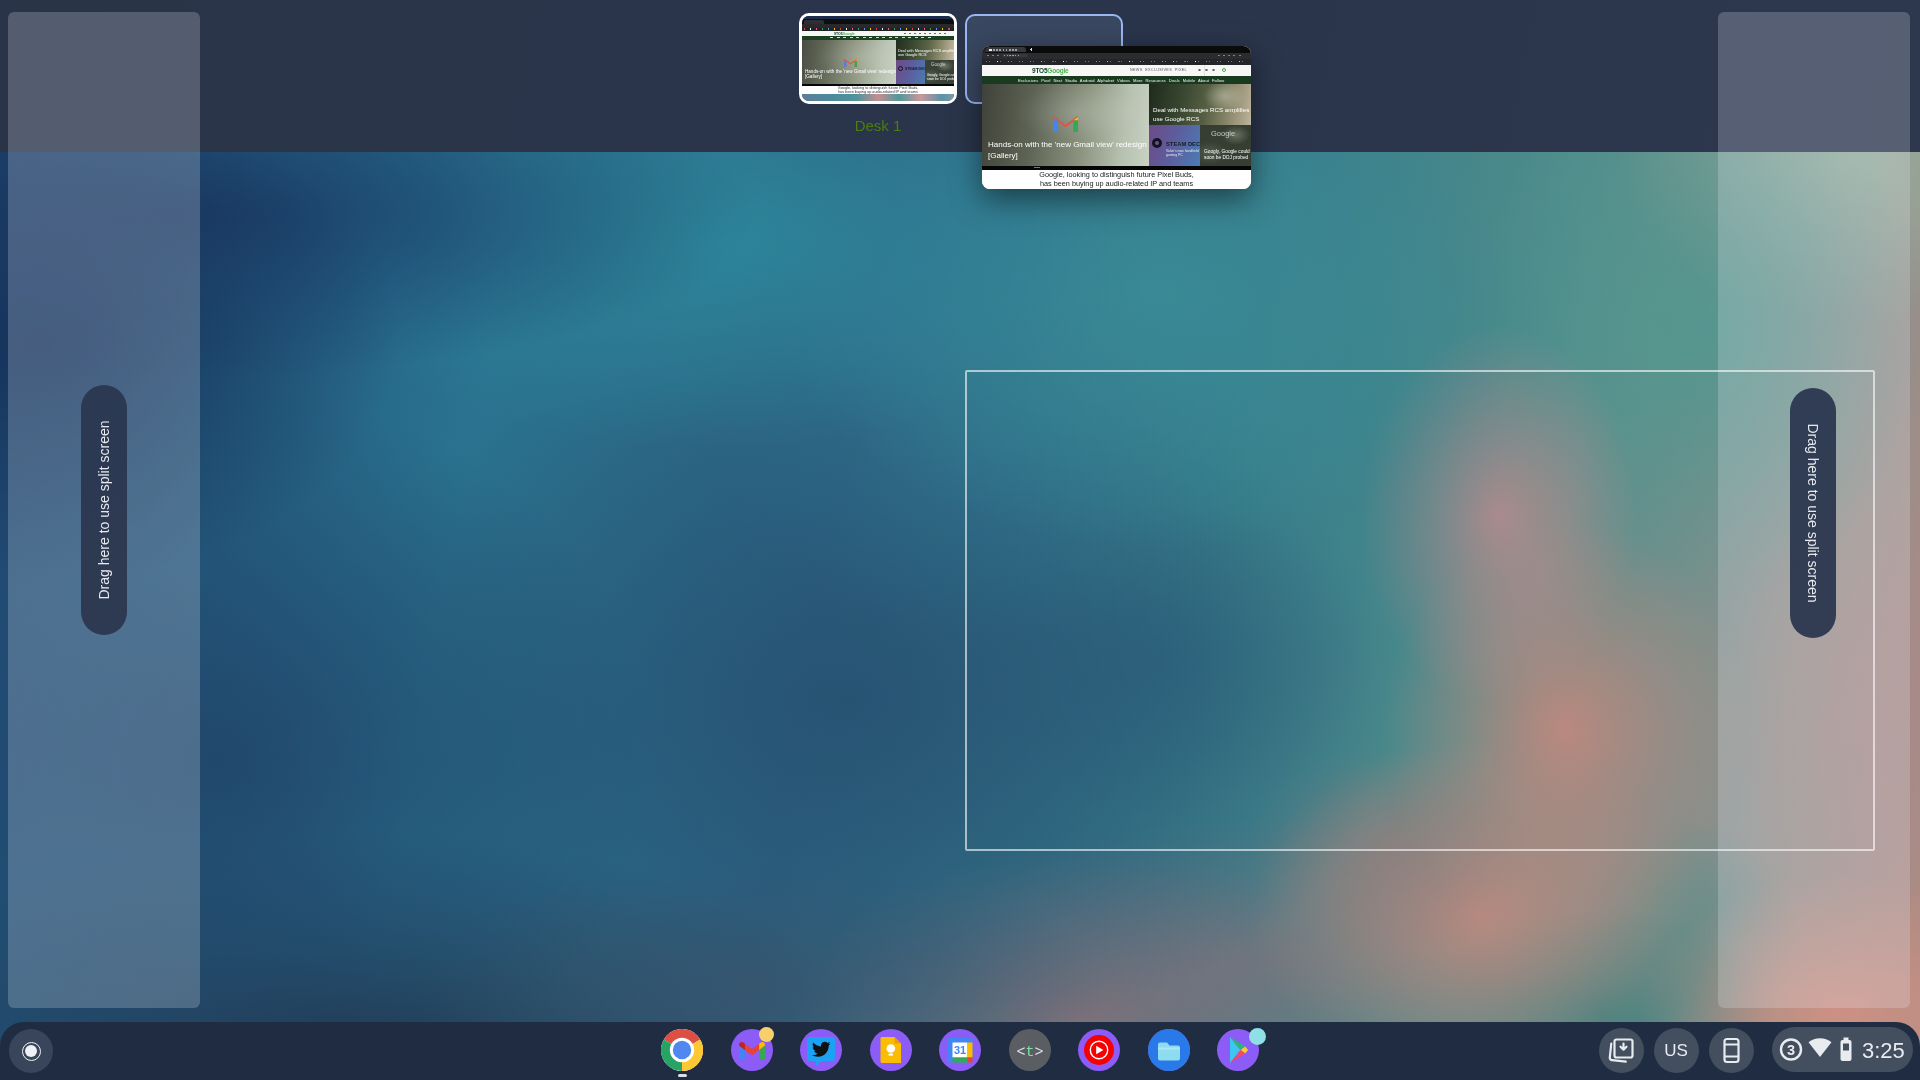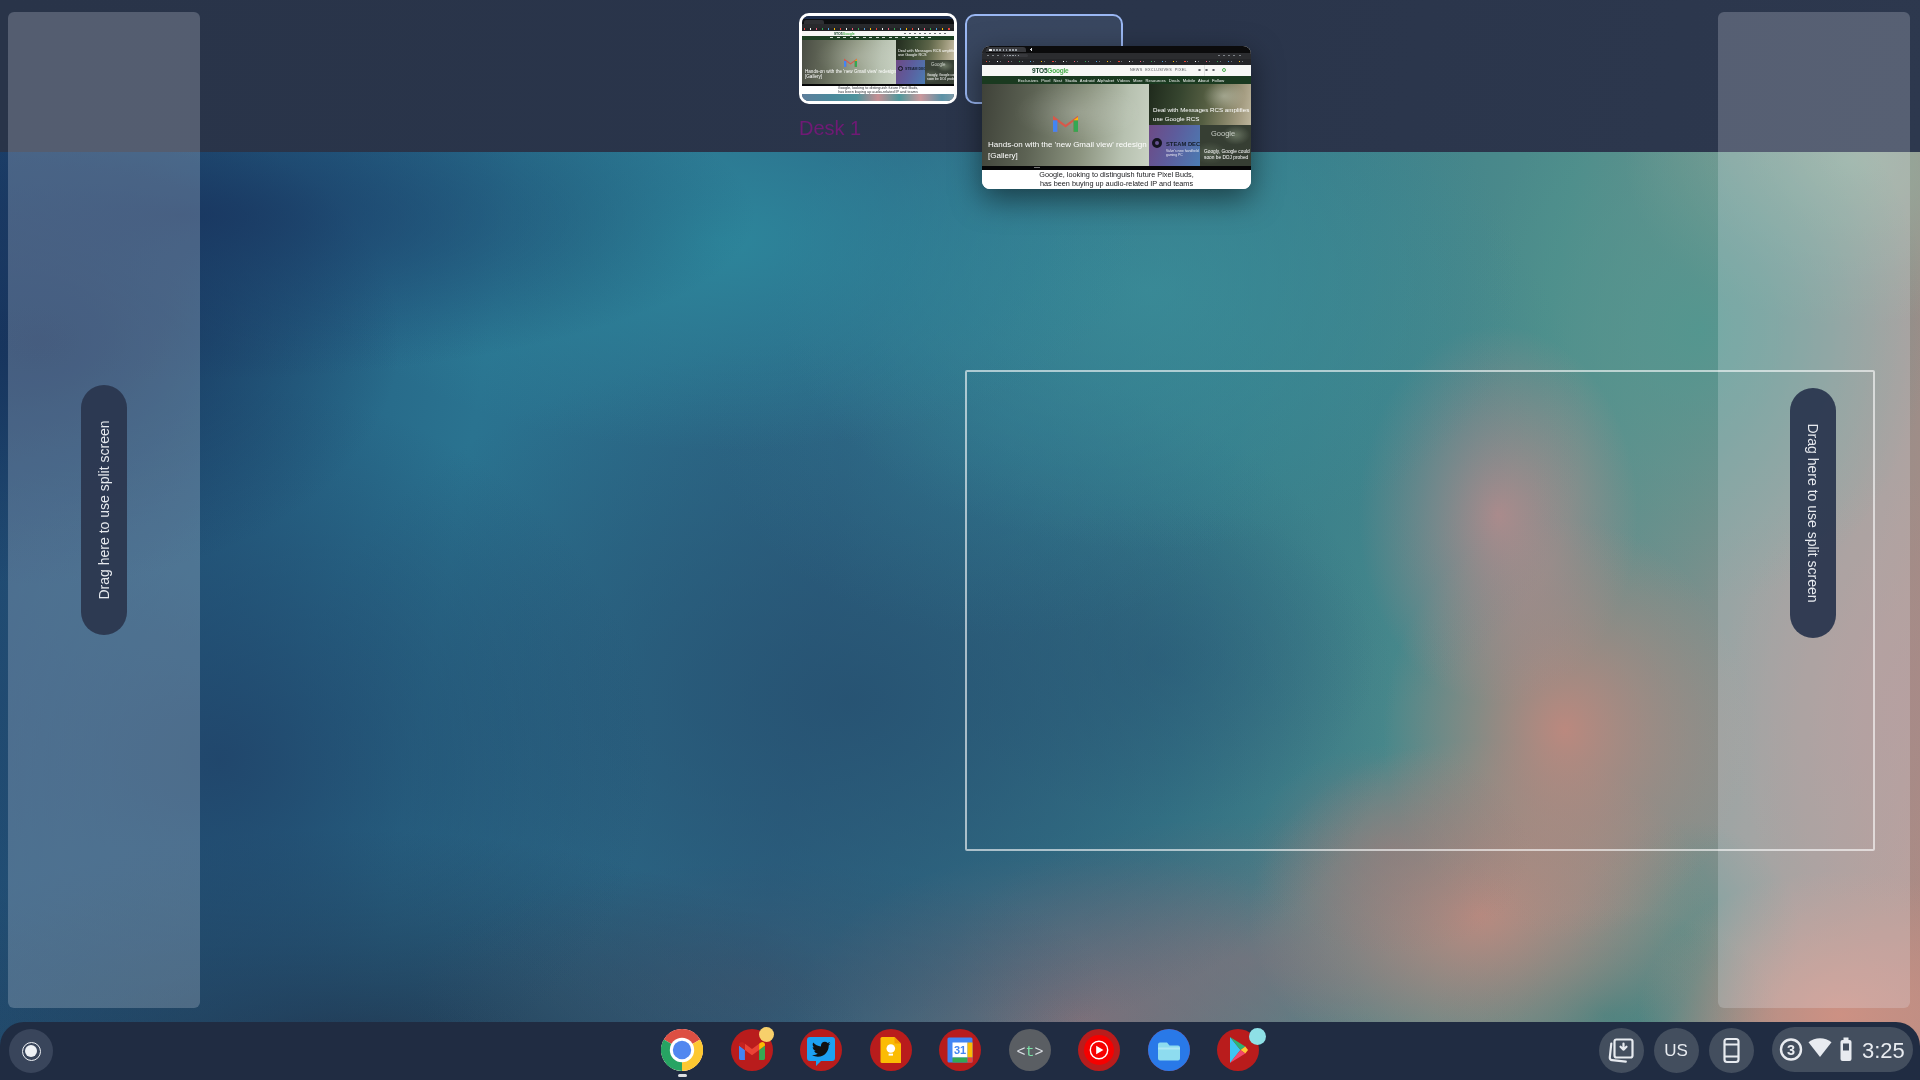--- a/index.html
+++ b/index.html
@@ -52,22 +52,22 @@
   border-radius:23px; z-index:5; }
 .pill span { position:absolute; left:50%; top:50%; white-space:nowrap;
   color:#e6e9ee; font-size:14px; }
 #pillL { left:81px; top:385px; }
 #pillL span { transform:translate(-50%,-50%) rotate(-90deg); }
 #pillR { left:1790px; top:388px; }
 #pillR span { transform:translate(-50%,-50%) rotate(90deg); }
 
 #desk1 { position:absolute; left:799px; top:13px; width:158px; height:91px;
   border:3px solid #fff; border-radius:10px; overflow:hidden; z-index:4; background:#1f3050; }
-#desklabel { position:absolute; left:799px; top:117px; width:158px; 
-  color:#701a75; font-size:20px; z-index:4; }
+#desklabel { position:absolute; left:799px; top:117px; width:158px; text-align:center;
+  color:#4d7c0f; font-size:15px; z-index:4; }
 #newdesk { position:absolute; left:965px; top:14px; width:158px; height:90px;
   border:2px solid #9ab7f3; border-radius:10px; background:rgba(150,175,220,0.15); z-index:4; }
 
 #desk1 .r { position:absolute; left:0; width:152px; }
 #d-navy { top:0; height:3px; background:#1c2c4a; }
 #d-tab { top:3px; height:5px; background:#0d0e10; }
 #d-tab .t { position:absolute; left:2px; top:1px; width:20px; height:4px; background:#2e2f33; border-radius:2px 2px 0 0; }
 #d-tool { top:8px; height:3.5px; background:#28292c; }
 #d-book { top:11.5px; height:3px; background:#212225; }
 #d-book .s { position:absolute; left:2px; top:0.8px; width:148px; height:1.6px;
@@ -148,21 +148,21 @@
   radial-gradient(ellipse 24px 16px at 10px 28px, rgba(120,135,110,0.4), transparent 70%), #363e33; }
 #w-rbr .g { position:absolute; left:11px; top:4px; color:#c8cdc6; font-size:7.5px; }
 #w-rbr .h { position:absolute; left:4px; top:24px; color:#fff; font-size:4.8px; line-height:6.2px; white-space:nowrap; }
 #w-black { top:120px; height:3.5px; background:#060607; }
 #w-black .s { position:absolute; left:52px; top:1.2px; width:6px; height:1.2px; background:#777; }
 #w-foot { top:123.5px; height:19.5px; background:#fff; text-align:center; color:#202124;
   font-size:7.3px; line-height:8.6px; padding-top:1.6px; }
 #launcher { position:absolute; left:9px; top:1029px; width:44px; height:44px; border-radius:50%; background:#39455b; z-index:2; }
 #launcher .ring { position:absolute; left:12.5px; top:12.5px; width:19px; height:19px; border-radius:50%; border:1.8px solid #eef1f5; }
 #launcher .dot { position:absolute; left:15.75px; top:15.75px; width:12.5px; height:12.5px; border-radius:50%; background:#eef1f5; }
-.app { position:absolute; top:1028.5px; width:42px; height:42px; border-radius:50%; background:#b91c1c; z-index:2; }
+.app { position:absolute; top:1028.5px; width:42px; height:42px; border-radius:50%; background:#8b5cf6; z-index:2; }
 .app svg { position:absolute; left:0; top:0; }
 .ndot { position:absolute; border-radius:50%; z-index:3; }
 #chromeline { position:absolute; left:677.5px; top:1074px; width:9px; height:3px; border-radius:2px; background:rgba(255,255,255,0.85); z-index:2; }
 .sbtn { position:absolute; top:1028px; width:45px; height:45px; border-radius:50%; background:#434e5e; z-index:2;
   color:#e8ebf0; text-align:center; }
 #statuspill { position:absolute; left:1772px; top:1027px; width:141px; height:45px; border-radius:23px;
   background:#434e5e; z-index:2; }
 </style>
 </head>
 <body>

